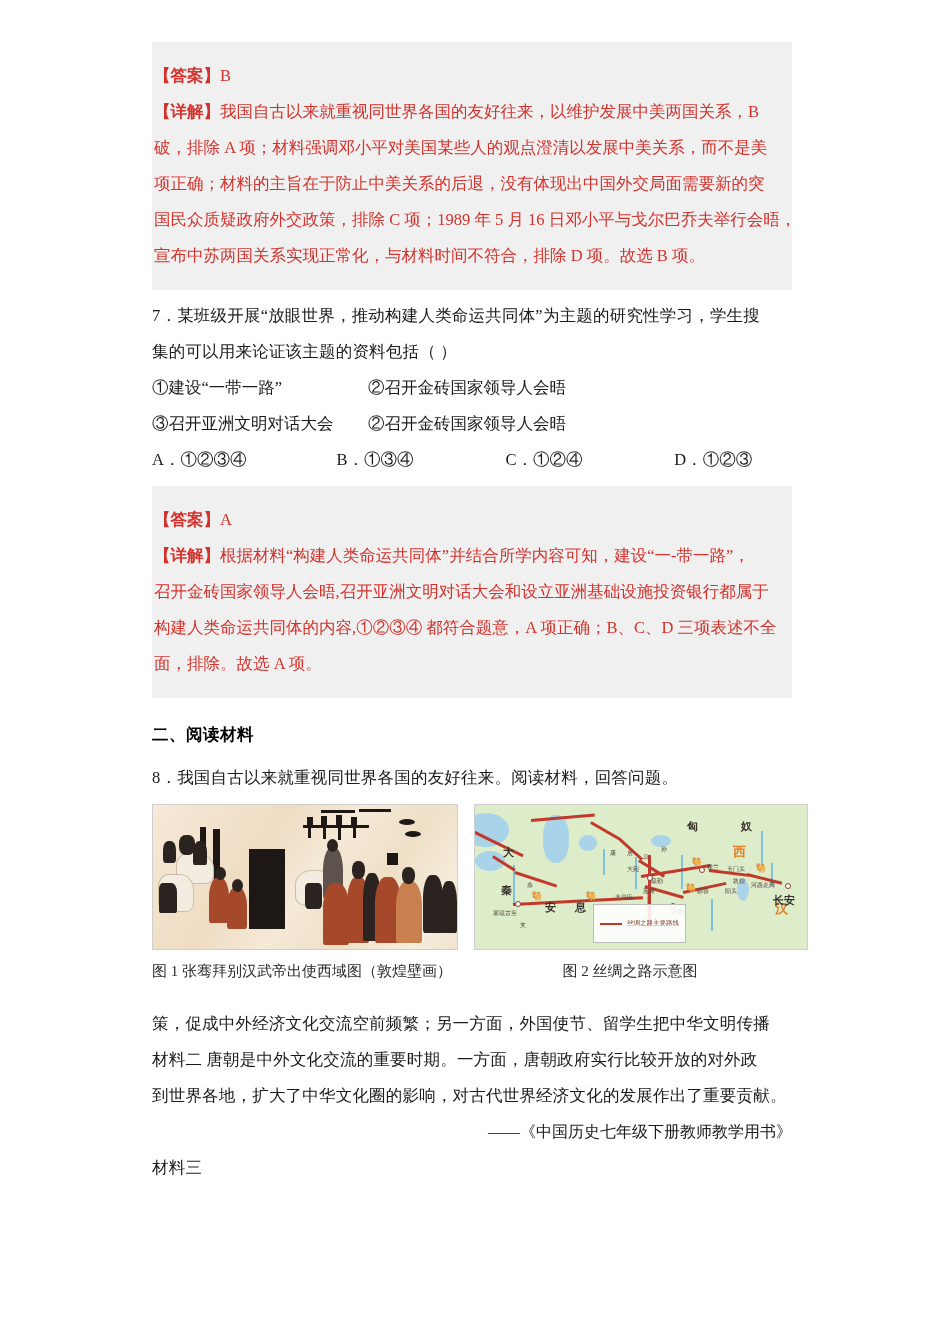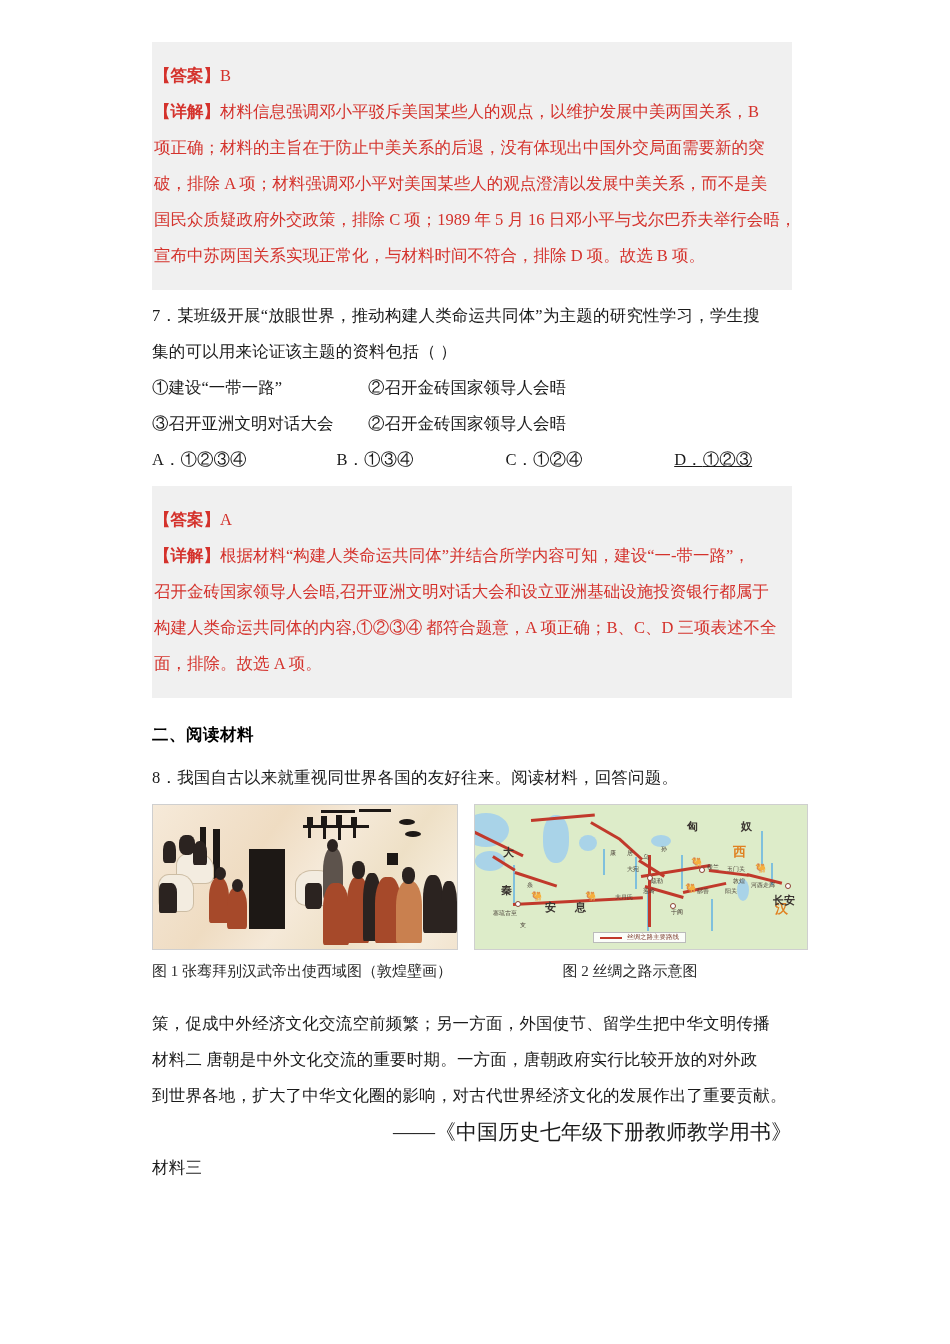--- a/index.html
+++ b/index.html
@@ -68,21 +68,21 @@
   .opt-row {
     display: flex;
     font-size: 16.5px;
     line-height: 36px;
     color: #1a1a1a;
   }
   .opt-row > span { display: inline-block; }
   .opt-a { width: 188px; }
   .opt-b { width: 172px; }
   .opt-c { width: 172px; }
-  .opt-d { width: 120px; text-decoration: underline; }
+  .opt-d { width: 120px; }
 
   .sub-row { display: flex; font-size: 16.5px; line-height: 36px; color:#1a1a1a;}
   .sub-1 { width: 216px; }
 
   
   .figures {
     display: flex;
     margin-top: 8px;
     gap: 16px;
   }
@@ -131,52 +131,52 @@
   .mp-river { position:absolute; background:#7fc0dd; }
   .mp-route { position:absolute; background:#c1392b; height:2px; transform-origin:left center;}
   .mp-label { position:absolute; font-size:6px; color:#4a4038; font-family:"DejaVu Sans","Liberation Sans",sans-serif; white-space:nowrap;}
   .mp-label.big { font-size:11px; color:#3a3430; font-weight:bold;}
   .mp-label.orange { color:#e08020; font-size:13px; font-weight:bold;}
   .mp-city { position:absolute; width:4px; height:4px; border:1px solid #8a4030; background:#fff; border-radius:50%;}
   .mp-camel { position:absolute; font-size:9px; color:#c06a28; }
   .mp-legend {
     position:absolute; left:118px; bottom:6px;
     background:rgba(255,255,255,0.88);
-    border:1px solid #bbb; padding:0 6px;
+    border:1px solid #bbb; padding:14px 6px;
     display:flex; align-items:center; gap:5px;
   }
   .mp-legend .swatch { width:22px; height:2px; background:#c1392b; display:block;}
   .mp-legend .lt { font-size:6.5px; color:#7a3a2a; font-family:"DejaVu Sans","Liberation Sans",sans-serif; white-space:nowrap;}
 
   .source-line {
-    font-size: 21px;
+    font-size: 16px;
     line-height: 36px;
     color: #1a1a1a;
     text-align: right;
     white-space: nowrap;
   }
   .sp8  { height: 8px; }
   .sp20 { height: 20px; }
 </style>
 </head>
 <body>
 
 <div class="page">
   <div class="content">
 
     <div class="panel">
       <div class="pad-top"></div>
       <div class="row nowrap">
         <span class="lead">【答案】</span><span>B</span>
       </div>
       <div class="row">
-        <span class="lead">【详解】</span><span>材料信息强调邓小平驳斥美国某些人的观点，以维护发展中美两国关系，B</span>
-      </div>
+        <span class="lead">【详解】</span><span>我国自古以来就重视同世界各国的友好往来，以维护发展中美两国关系，B</span>
+      </div>
+      <div class="row nowrap">破，排除 A 项；材料强调邓小平对美国某些人的观点澄清以发展中美关系，而不是美</div>
       <div class="row nowrap">项正确；材料的主旨在于防止中美关系的后退，没有体现出中国外交局面需要新的突</div>
-      <div class="row nowrap">破，排除 A 项；材料强调邓小平对美国某些人的观点澄清以发展中美关系，而不是美</div>
       <div class="row nowrap">国民众质疑政府外交政策，排除 C 项；1989 年 5 月 16 日邓小平与戈尔巴乔夫举行会晤，</div>
       <div class="row nowrap">宣布中苏两国关系实现正常化，与材料时间不符合，排除 D 项。故选 B 项。</div>
       <div class="pad-bot"></div>
     </div>
 
     <div class="sp8"></div>
 
     <div class="qline nowrap">7．某班级开展“放眼世界，推动构建人类命运共同体”为主题的研究性学习，学生搜</div>
     <div class="qline nowrap">集的可以用来论证该主题的资料包括（   ）</div>
 

